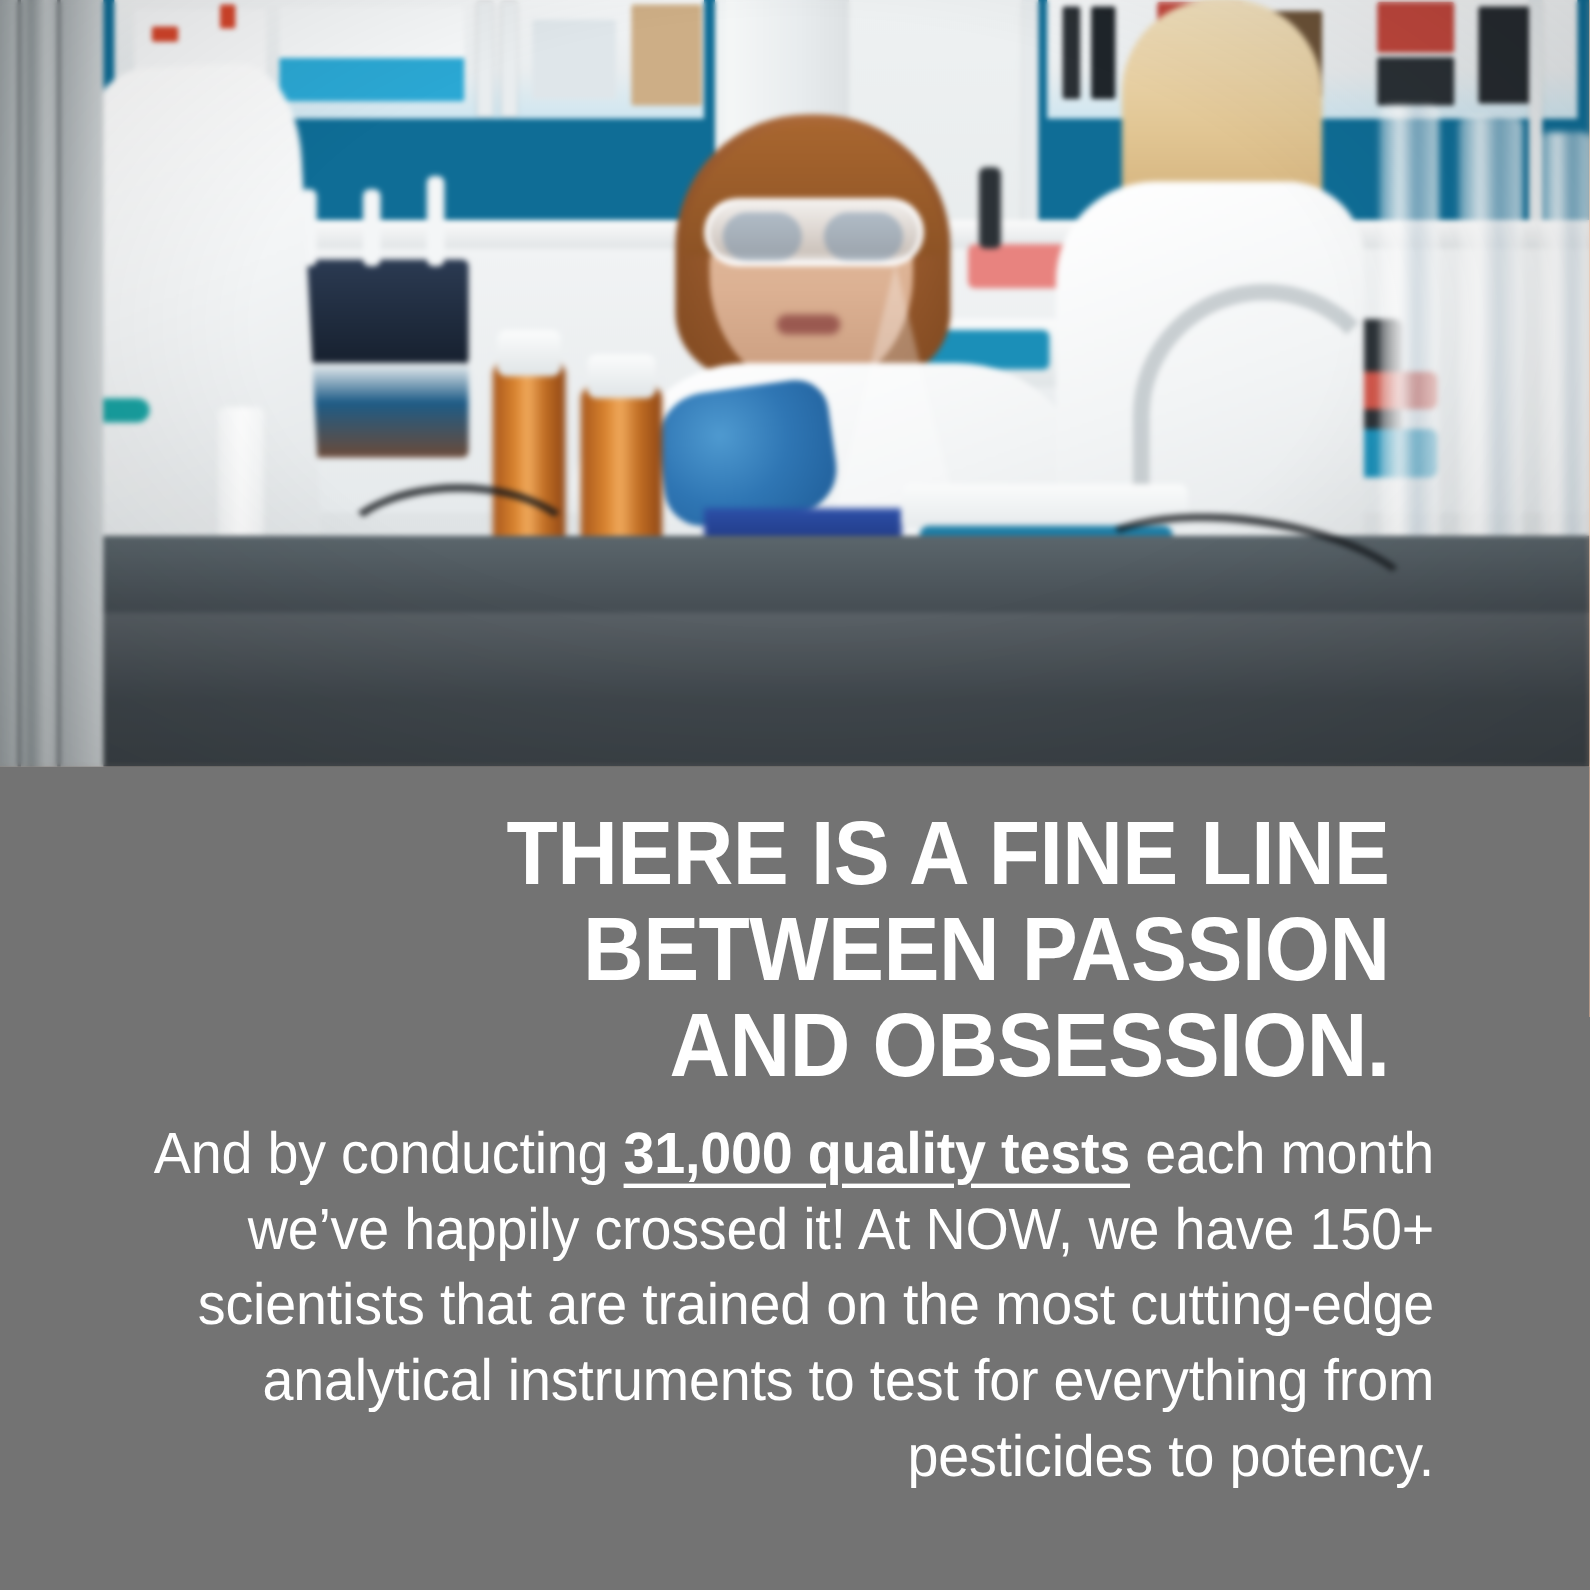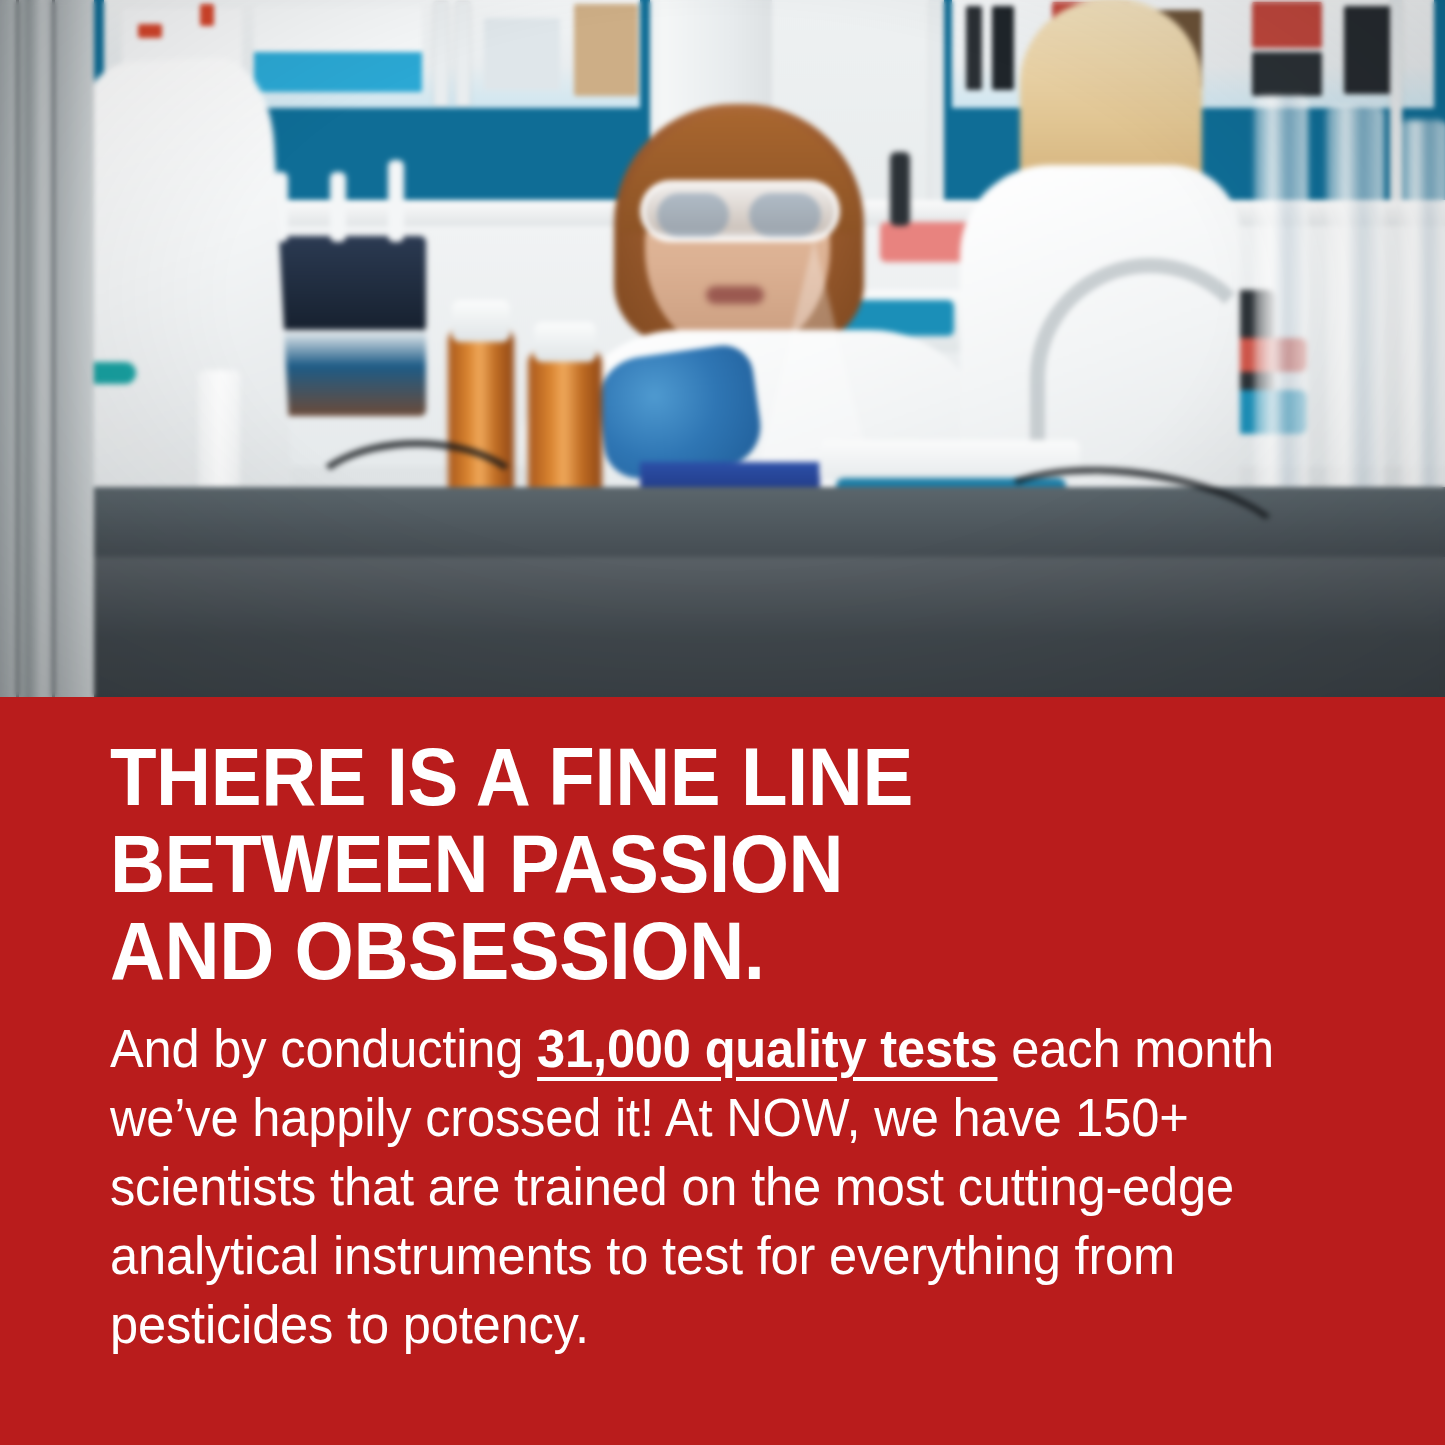--- a/index.html
+++ b/index.html
@@ -335,21 +335,22 @@
     pointer-events: none;
   }
 
   
   .panel {
     position: absolute;
     left: 0;
     top: 697px;
     width: 1445px;
     height: 748px;
-    background: #b91c1c;
+    background: #737373;
+    text-align: right;
   }
 
   .headline {
     position: absolute;
     left: 110px;
     top: 36px;
     width: 1240px;
     margin: 0;
     color: #ffffff;
     font-family: "Liberation Sans", sans-serif;

